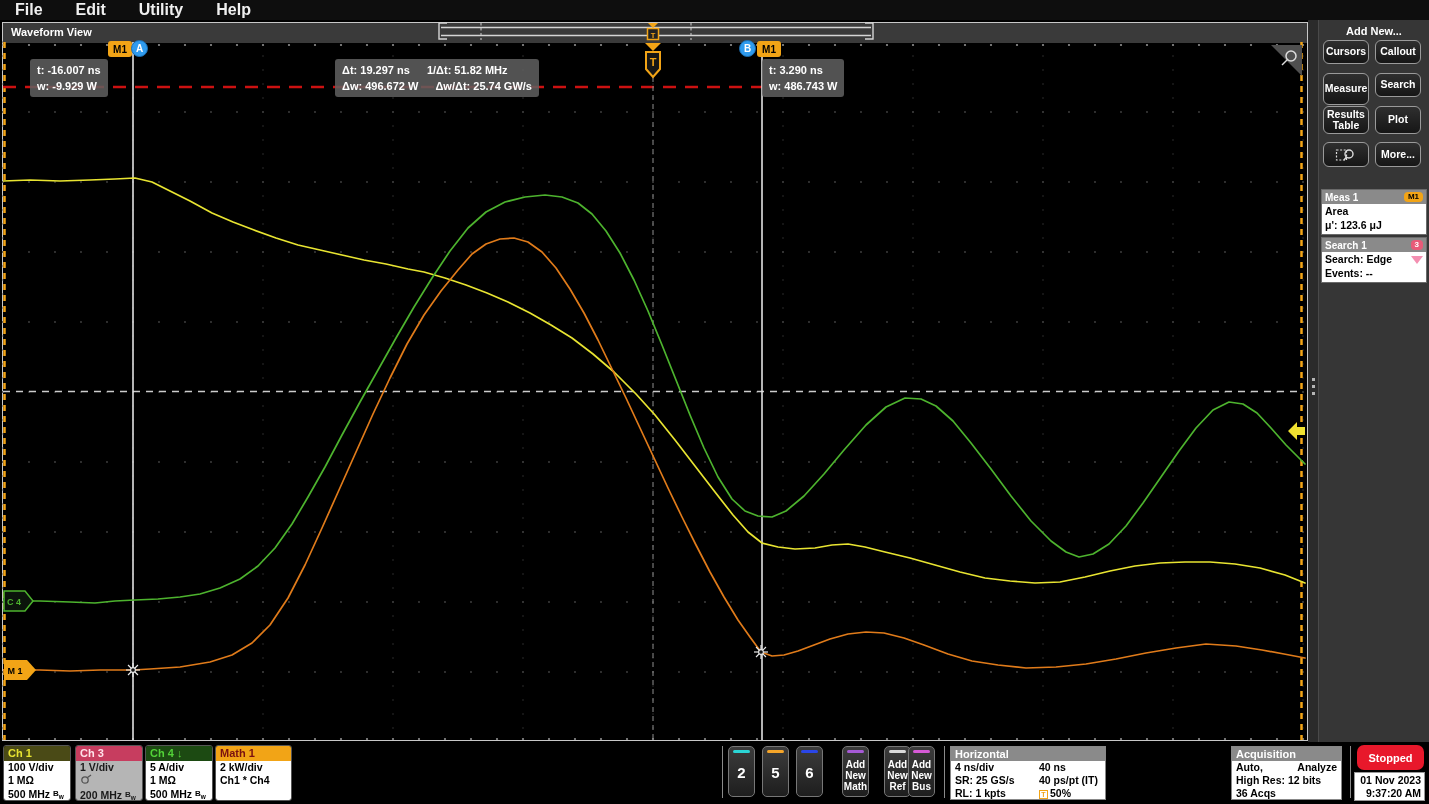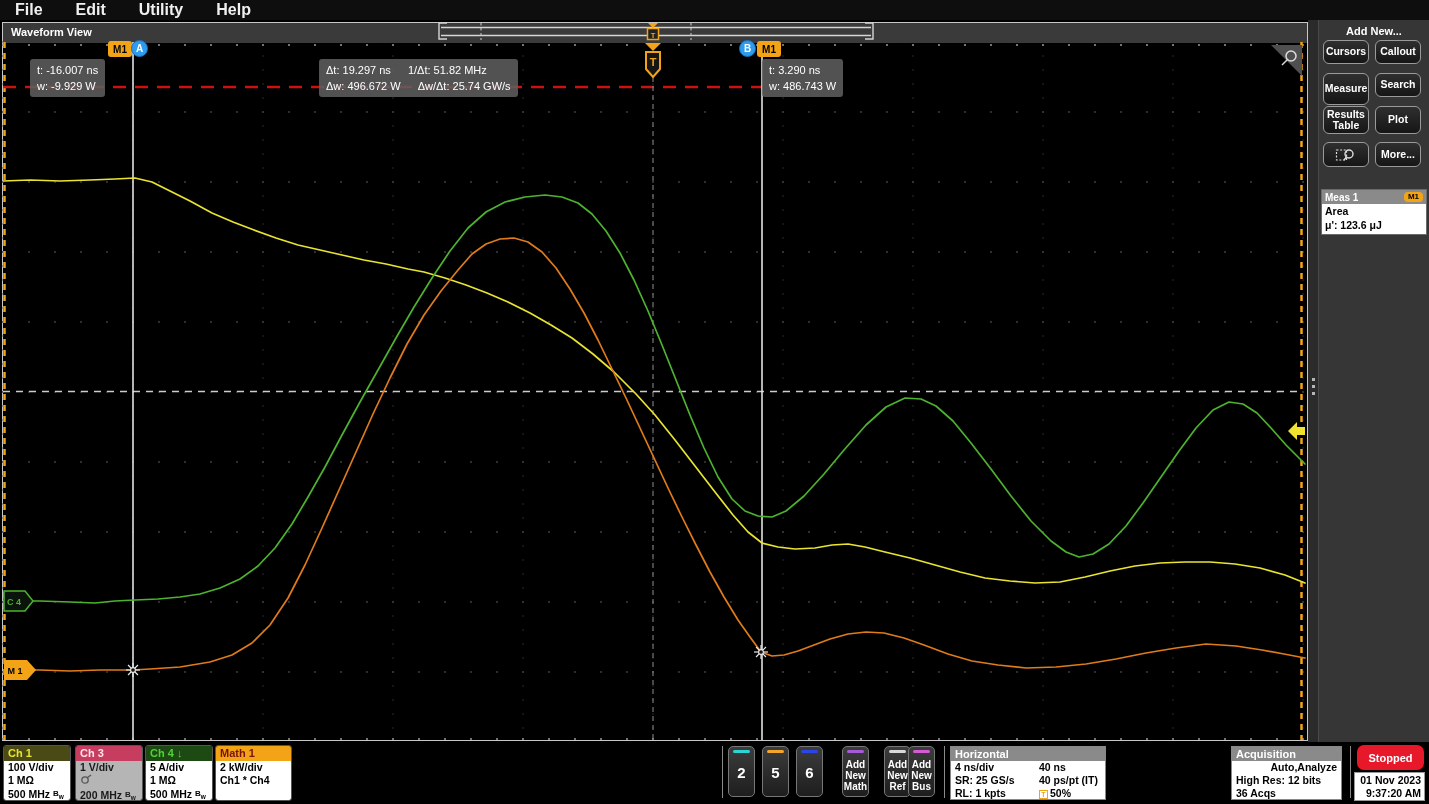--- a/index.html
+++ b/index.html
@@ -15,21 +15,21 @@
   
   .wave-panel{position:absolute;left:2px;top:22px;width:1306px;height:719px;
               border:1px solid #c8c8c8;background:transparent;}
   .wave-strip{position:absolute;left:0;top:0;width:100%;height:20px;background:#3a3a3a;}
   .wave-title{position:absolute;left:8px;top:3px;font-size:11px;font-weight:bold;color:#fff;}
 
   #wave-svg{position:absolute;left:0;top:0;width:1429px;height:804px;pointer-events:none;}
 
   
   .readout{position:absolute;background:rgba(96,96,96,.86);border-radius:3px;color:#fff;
-           font-size:11px;font-weight:normal;line-height:16px;padding:3px 7px;white-space:nowrap;}
+           font-size:11px;font-weight:bold;line-height:16px;padding:3px 7px;white-space:nowrap;}
   .readout .gap{display:inline-block;width:14px;}
 
   
   .pill-badge{position:absolute;width:24px;height:16px;background:#f2a416;border-radius:3px;
               color:#000;font-size:10px;font-weight:bold;display:flex;align-items:center;justify-content:center;}
   .round-badge{position:absolute;width:17px;height:17px;background:#2f9bee;border-radius:50%;
                color:#fff;font-size:10px;font-weight:bold;display:flex;align-items:center;justify-content:center;
                border:1px solid #1b6db0;}
 
   
@@ -1293,21 +1293,21 @@
 
   <div class="pill-badge" style="left:108px;top:41px;">M1</div>
   <div class="round-badge" style="left:131px;top:40px;">A</div>
   <div class="round-badge" style="left:739px;top:40px;">B</div>
   <div class="pill-badge" style="left:757px;top:41px;">M1</div>
 
   <div class="readout" style="left:30px;top:59px;">
     <div>t: -16.007 ns</div>
     <div>w: -9.929 W</div>
   </div>
-  <div class="readout" style="left:319px;top:59px;">
+  <div class="readout" style="left:335px;top:59px;">
     <div>
       <span>Δt: 19.297 ns</span><span class="gap"></span>
       <span>1/Δt: 51.82 MHz</span>
     </div>
     <div>
       <span>Δw: 496.672 W</span><span class="gap"></span>
       <span>Δw/Δt: 25.74 GW/s</span>
     </div>
   </div>
   <div class="readout" style="left:762px;top:59px;">
@@ -1344,20 +1344,33 @@
       <div class="card-head">
         <span>Meas 1</span>
         <span class="mini-pill">M1</span>
       </div>
       <div class="card-body">
         <div>Area</div>
         <div>μ': 123.6 μJ</div>
       </div>
     </div>
 
+    <div class="card" style="left:2px;top:217px;">
+      <div class="card-head">
+        <span>Search 1</span>
+        <span class="mini-pill pink">3</span>
+      </div>
+      <div class="card-body">
+        <div class="card-row">
+          <span>Search: Edge</span>
+          <span class="tri-down"></span>
+        </div>
+        <div>Events: --</div>
+      </div>
+    </div>
   </div>
 
   <div class="bottombar">
 
     <div class="chbadge" style="left:3px;width:68px;">
       <div class="hd" style="background:#4a4a16;color:#e8e431;">Ch 1</div>
       <div class="bd" style="background:#fff;color:#000;">
         <div>100 V/div</div>
         <div>1 MΩ</div>
         <div><span>500 MHz</span> <span class="bw">B</span><span class="bws">w</span></div>
@@ -1439,21 +1452,21 @@
           <span>RL: 1 kpts</span>
           <span class="c2"><span class="tposicon">T</span><span>50%</span></span>
         </div>
       </div>
     </div>
 
 
     <div class="ipanel" style="left:1231px;width:111px;">
       <div class="hd">Acquisition</div>
       <div class="rows">
-        <div class="r" style="justify-content:flex-end;">
+        <div class="r" style="justify-content:space-between;">
           <span>Auto,</span>
           <span>Analyze</span>
         </div>
         <div class="r">
             <span>High Res: 12 bits</span>
           </div>
         <div class="r">
             <span>36 Acqs</span>
           </div>
       </div>

